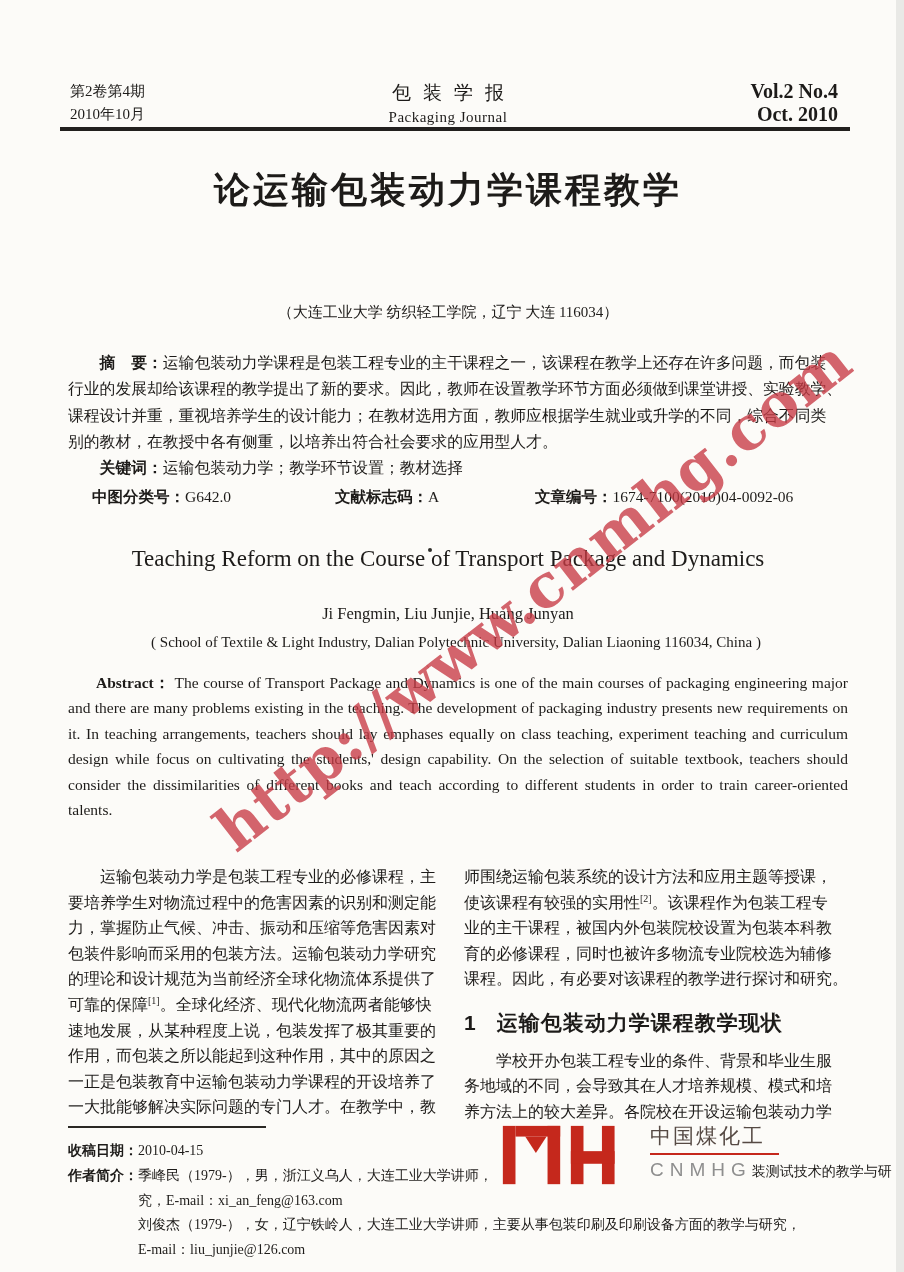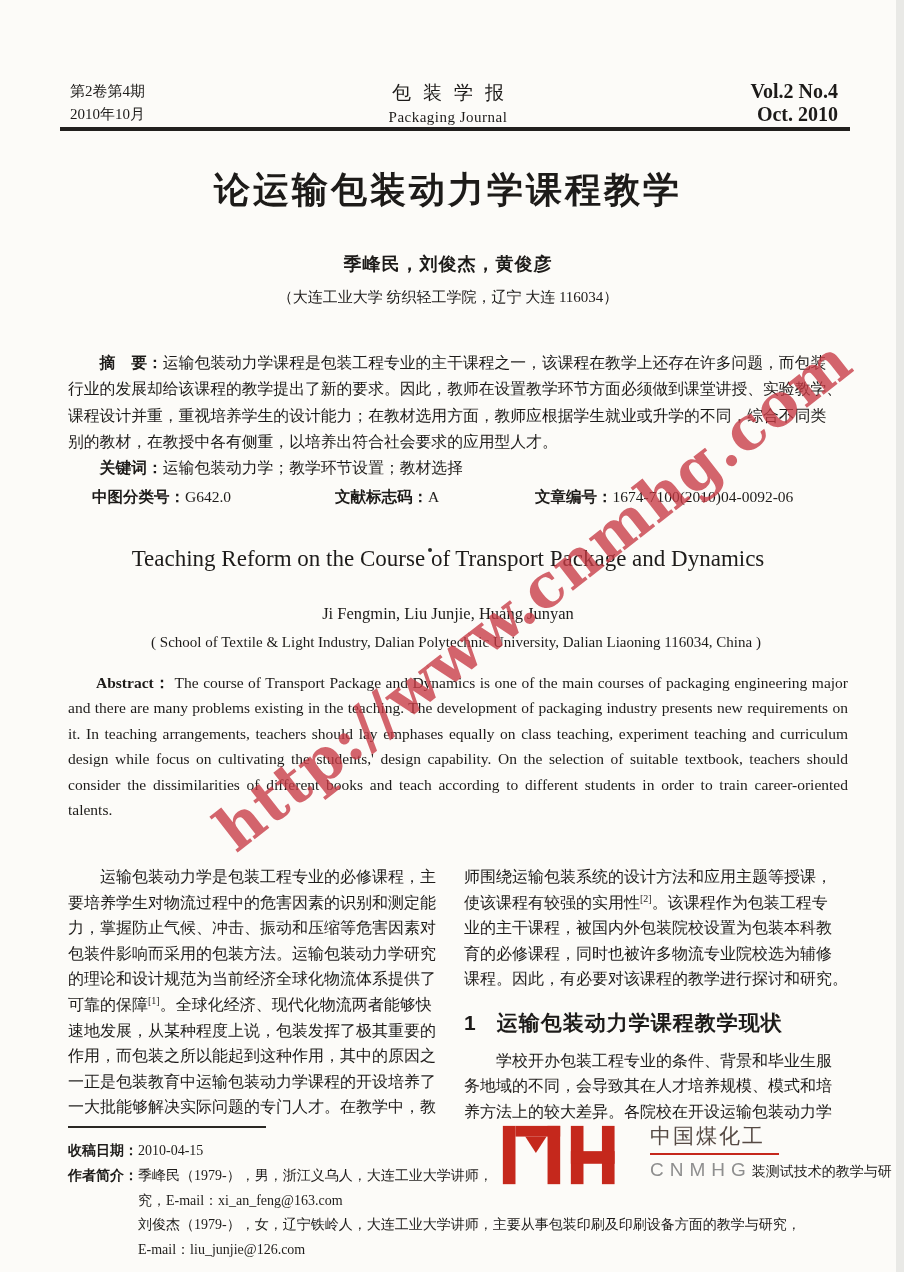--- a/index.html
+++ b/index.html
@@ -10,21 +10,21 @@
   .hdr-left{left:70px;top:80px;font-size:15px;line-height:23px;}
   .hdr-center{left:0;top:80px;width:100%;text-align:center;}
   .hdr-journal-cn{font-size:19px;letter-spacing:12px;text-indent:12px;font-weight:500;}
   .hdr-journal-en{font-size:15px;margin-top:3px;letter-spacing:0.5px;}
   .hdr-right{right:58px;top:80px;text-align:right;font-size:20px;line-height:23px;font-weight:700;}
   .hdr-rule{left:60px;top:127px;width:790px;height:4px;background:#22201e;}
   
   .title-cn{left:0;top:166px;width:100%;text-align:center;font-size:36px;font-weight:700;letter-spacing:3px;}
   .authors-cn{left:0;top:252px;width:100%;text-align:center;font-size:18px;font-weight:700;
               font-family:"Liberation Sans","DejaVu Sans",sans-serif;letter-spacing:1px;}
-  .affil-cn{left:0;top:288px;width:100%;text-align:center;font-size:15px;}
+  .affil-cn{left:0;top:303px;width:100%;text-align:center;font-size:15px;}
   
   .absec{left:68px;top:350px;width:780px;font-size:15.8px;line-height:26.3px;}
   .pre{white-space:pre-line;text-align:justify;margin:0;}
   .lbl{font-weight:700;font-family:"Liberation Sans","DejaVu Sans",sans-serif;}
   .meta-row{position:relative;height:27px;margin-top:3px;font-size:15.5px;}
   .meta-item{position:absolute;top:0;}
   .m1{left:24px;} .m2{left:267px;} .m3{left:467px;}
   
   .title-en{left:0;top:546px;width:100%;text-align:center;font-size:23px;font-weight:500;}
   .authors-en{left:0;top:604px;width:100%;text-align:center;font-size:16.5px;}
@@ -79,21 +79,20 @@
     <div class="hdr-journal-cn">包装学报</div>
     <div class="hdr-journal-en">Packaging Journal</div>
   </div>
   <div class="abs hdr-right">
     <div>Vol.2 No.4</div>
     <div>Oct. 2010</div>
   </div>
   <div class="abs hdr-rule"></div>
 
   <h1 class="abs title-cn" style="margin:0;">论运输包装动力学课程教学</h1>
-  <div class="abs authors-cn">季峰民，刘俊杰，黄俊彦</div>
   <div class="abs affil-cn">（大连工业大学 纺织轻工学院，辽宁 大连 116034）</div>
 
   <div class="abs absec">
     <p class="pre"><span>　　</span><span class="lbl">摘　要：</span><span>运输包装动力学课程是包装工程专业的主干课程之一，该课程在教学上还存在许多问题，而包装
 行业的发展却给该课程的教学提出了新的要求。因此，教师在设置教学环节方面必须做到课堂讲授、实验教学、
 课程设计并重，重视培养学生的设计能力；在教材选用方面，教师应根据学生就业或升学的不同，综合不同类
 别的教材，在教授中各有侧重，以培养出符合社会要求的应用型人才。</span></p>
     <p class="pre"><span>　　</span><span class="lbl">关键词：</span><span>运输包装动力学；教学环节设置；教材选择</span></p>
     <div class="meta-row">
       <span class="meta-item m1"><span class="lbl">中图分类号：</span><span>G642.0</span></span>

